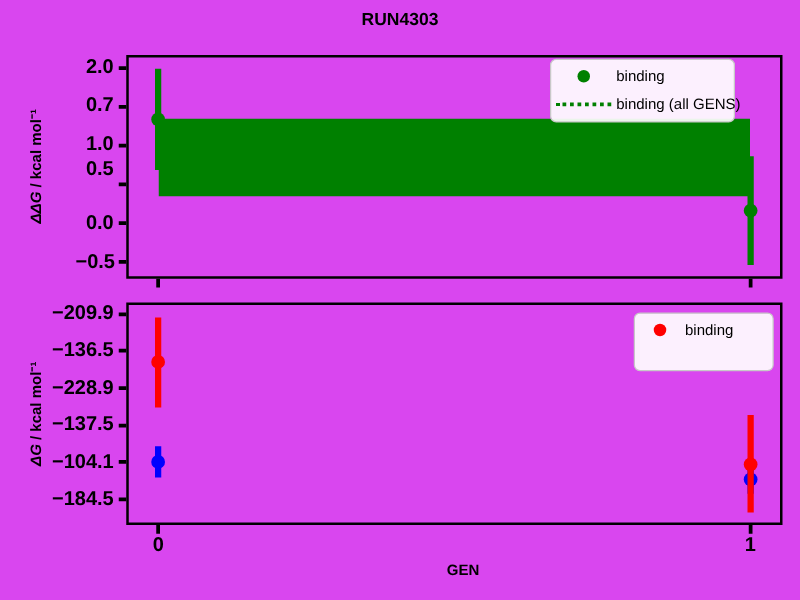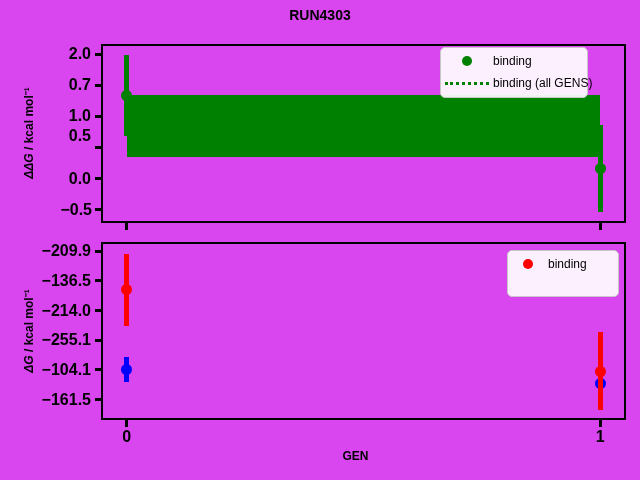--- a/index.html
+++ b/index.html
@@ -10,21 +10,21 @@
   .abs{position:absolute;}
   .fig-title{left:0;right:0;top:7px;text-align:center;font-size:14px;font-weight:bold;}
   .axes{border:2px solid #000;background:transparent;box-sizing:content-box;}
   #axes-top{left:101px;top:44px;width:521px;height:175px;}
   #axes-bottom{left:101px;top:242px;width:521px;height:174px;}
   .ylab{transform:translate(-50%,-50%) rotate(-90deg);white-space:nowrap;
         font-size:12px;font-weight:bold;}
   .ylab .math{font-style:italic;}
   #ylab-top{left:28px;top:133px;}
   #ylab-bottom{left:28px;top:331px;}
-  .xlab{left:95px;width:521px;top:449px;text-align:center;font-size:12px;font-weight:bold;}
+  .xlab{left:110px;width:521px;top:449px;text-align:center;font-size:12px;font-weight:bold;}
   .tick-mark{background:#000;}
   .tick-label{font-size:16px;font-weight:bold;line-height:16px;height:16px;white-space:nowrap;}
   .ytick-label{text-align:right;width:52px;}
   .xtick-label{text-align:center;width:30px;}
   .legend{border:1px solid #c8c8c8;border-radius:5px;background:rgba(255,255,255,0.92);
           box-sizing:border-box;padding:2px 0;}
   #legend-top{left:440px;top:47px;width:148px;height:51px;}
   #legend-bottom{left:507px;top:250px;width:112px;height:47px;}
   .lg-row{display:flex;align-items:center;height:22px;}
   .lg-marker{width:52px;display:flex;justify-content:center;align-items:center;flex:0 0 52px;}
@@ -80,27 +80,27 @@
       <div class="pt" style="left: 594.818px; top: 378.056px; background: rgb(0, 0, 255); position: absolute;"></div>
       <div class="ebar" style="left: 124.182px; top: 253.502px; height: 72.4505px; background: rgb(255, 0, 0); position: absolute;"></div>
       <div class="pt" style="left: 121.182px; top: 284.227px; background: rgb(255, 0, 0); position: absolute;"></div>
       <div class="ebar" style="left: 597.818px; top: 331.891px; height: 78.3891px; background: rgb(255, 0, 0); position: absolute;"></div>
       <div class="pt" style="left: 594.818px; top: 365.585px; background: rgb(255, 0, 0); position: absolute;"></div>
       <div class="tick-mark" style="left: 95px; top: 249.626px; width: 6px; height: 3px; position: absolute;"></div>
       <div class="tick-label ytick-label" style="left: 39px; top: 243.126px; position: absolute;">−209.9</div>
       <div class="tick-mark" style="left: 95px; top: 279.319px; width: 6px; height: 3px; position: absolute;"></div>
       <div class="tick-label ytick-label" style="left: 39px; top: 272.819px; position: absolute;">−136.5</div>
       <div class="tick-mark" style="left: 95px; top: 309.012px; width: 6px; height: 3px; position: absolute;"></div>
-      <div class="tick-label ytick-label" style="left: 39px; top: 302.512px; position: absolute;">−214.0</div>
+      <div class="tick-label ytick-label" style="left: 39px; top: 302.512px; position: absolute;">−228.9</div>
       <div class="tick-mark" style="left: 95px; top: 338.705px; width: 6px; height: 3px; position: absolute;"></div>
-      <div class="tick-label ytick-label" style="left: 39px; top: 332.205px; position: absolute;">−255.1</div>
+      <div class="tick-label ytick-label" style="left: 39px; top: 332.205px; position: absolute;">−137.5</div>
       <div class="tick-mark" style="left: 95px; top: 368.398px; width: 6px; height: 3px; position: absolute;"></div>
       <div class="tick-label ytick-label" style="left: 39px; top: 361.898px; position: absolute;">−104.1</div>
       <div class="tick-mark" style="left: 95px; top: 398.09px; width: 6px; height: 3px; position: absolute;"></div>
-      <div class="tick-label ytick-label" style="left: 39px; top: 391.59px; position: absolute;">−161.5</div>
+      <div class="tick-label ytick-label" style="left: 39px; top: 391.59px; position: absolute;">−184.5</div>
       <div class="tick-mark" style="left: 125.182px; top: 420px; width: 3px; height: 7px; position: absolute;"></div>
       <div class="tick-label xtick-label" style="left: 111.682px; top: 429px; position: absolute;">0</div>
       <div class="tick-mark" style="left: 598.818px; top: 420px; width: 3px; height: 7px; position: absolute;"></div>
       <div class="tick-label xtick-label" style="left: 585.318px; top: 429px; position: absolute;">1</div>
     </div>
 
   <div id="legend-top" class="abs legend">
     <div class="lg-row">
       <span class="lg-marker">
         <span class="lg-dot" id="lg-binding-dot" style="background: rgb(0, 128, 0);"></span>

